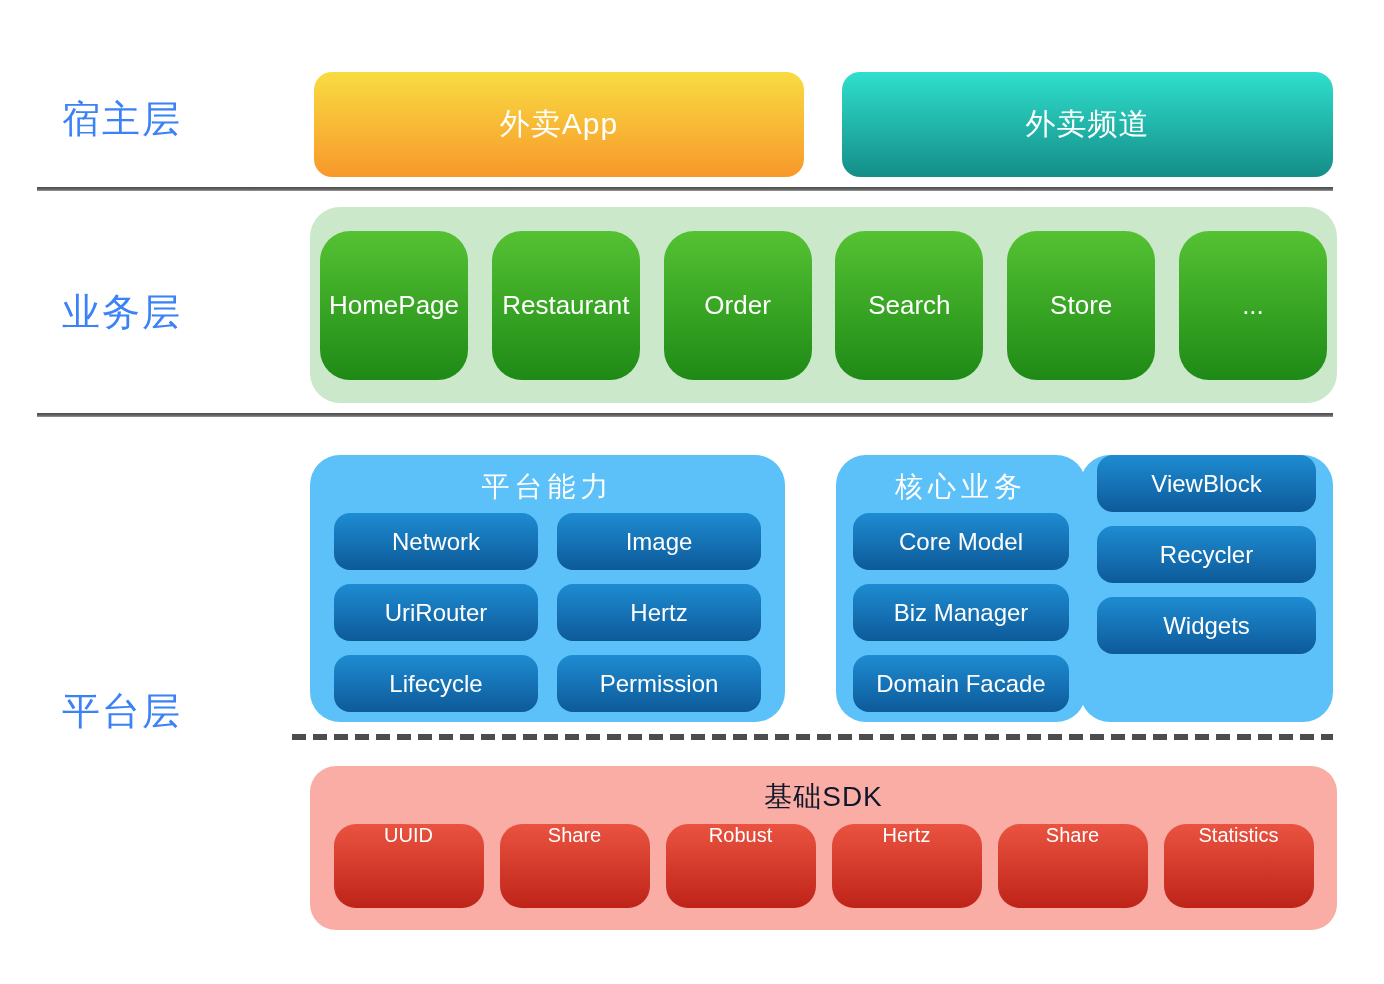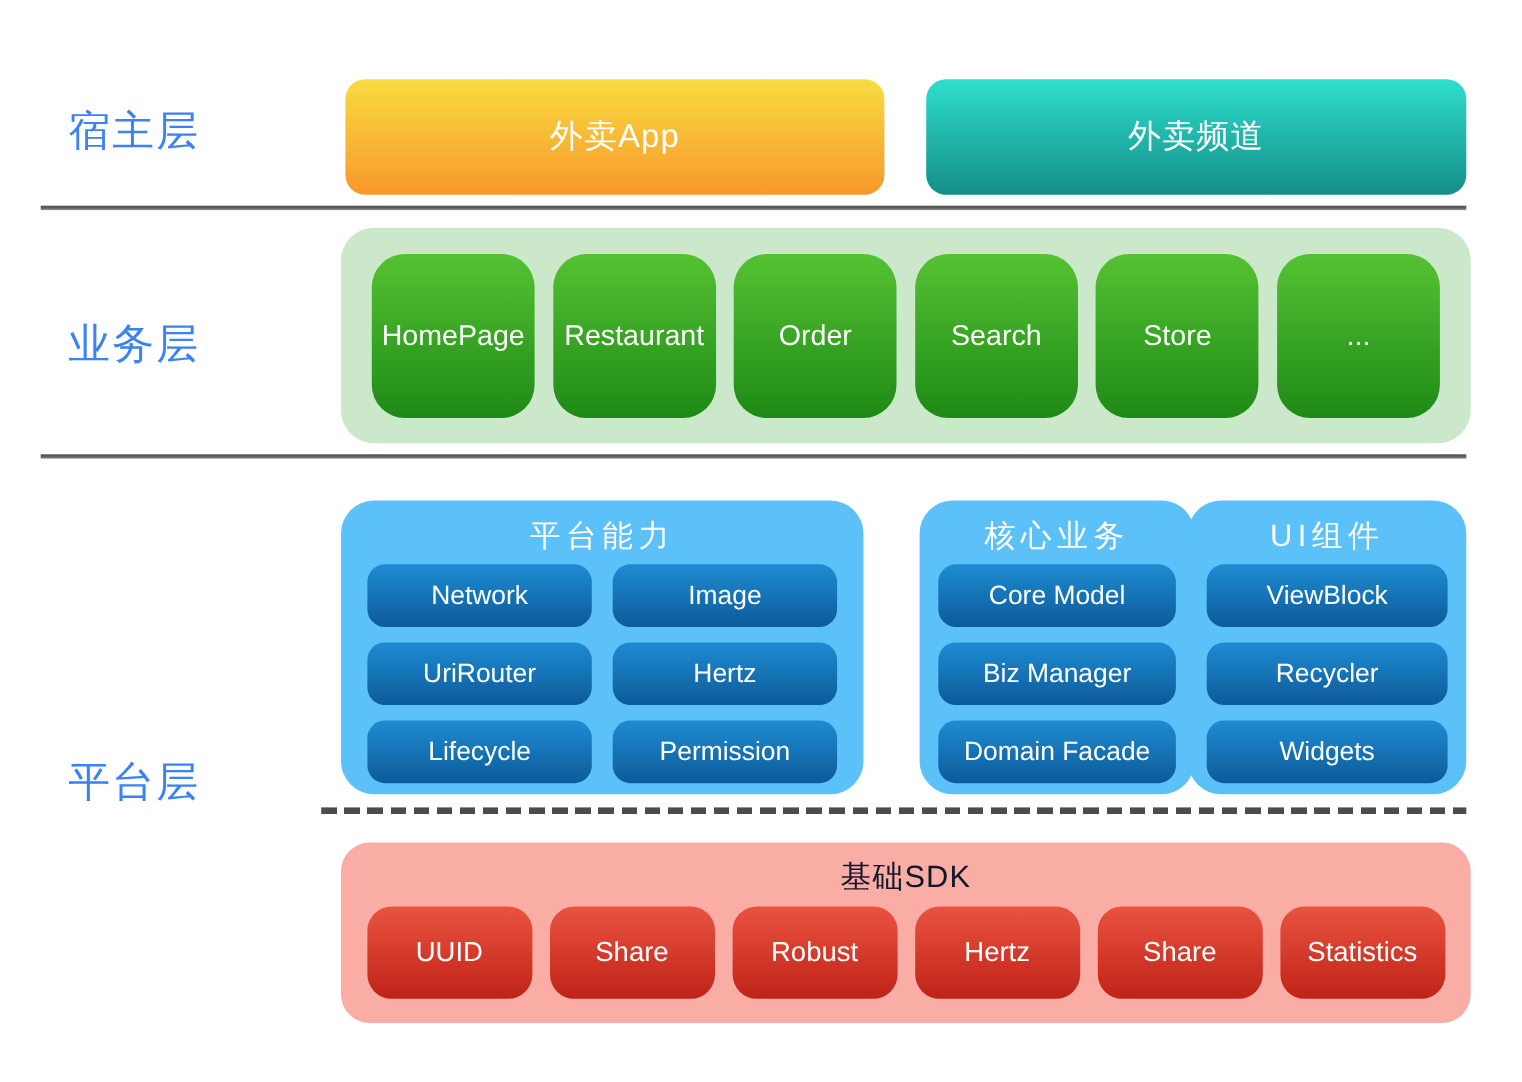--- a/index.html
+++ b/index.html
@@ -76,21 +76,21 @@
   
   .business-container {
     position: absolute;
     left: 310px; top: 207px;
     width: 1027px; height: 196px;
     background: #CBE8CA;
     border-radius: 30px;
     display: flex;
     align-items: center;
     justify-content: space-between;
-    padding: 0 28px;
+    padding: 0 10px;
     box-sizing: border-box;
   }
   .biz-box {
     width: 148px; height: 149px;
     border-radius: 30px;
     background: linear-gradient(180deg, #55C233 0%, #1E8A16 100%);
     display: flex;
     align-items: center;
     justify-content: center;
     color: #ffffff;
@@ -172,24 +172,23 @@
   .sdk-row {
     display: flex;
     justify-content: center;
     gap: 16px;
   }
   .sdk-box {
     width: 150px; height: 84px;
     border-radius: 22px;
     background: linear-gradient(180deg, #EA5340 0%, #BF2318 100%);
     display: flex;
-    align-items: center;
-    justify-content: center;
-    color: #ffffff;
-    font-size: 25px;
+    justify-content: center;
+    color: #ffffff;
+    font-size: 20px;
     font-weight: 300;
   }
 </style>
 </head>
 <body>
 
 <div class="canvas">
 
   <div class="layer-label host">宿主层</div>
   <div class="host-box host-app">
@@ -260,21 +259,20 @@
       <div class="plat-box">
         <span>Biz Manager</span>
       </div>
       <div class="plat-box">
         <span>Domain Facade</span>
       </div>
     </div>
   </div>
 
   <div class="platform-group g3">
-    <div class="group-title">UI组件</div>
     <div class="group-col">
       <div class="plat-box">
         <span>ViewBlock</span>
       </div>
       <div class="plat-box">
         <span>Recycler</span>
       </div>
       <div class="plat-box">
         <span>Widgets</span>
       </div>

